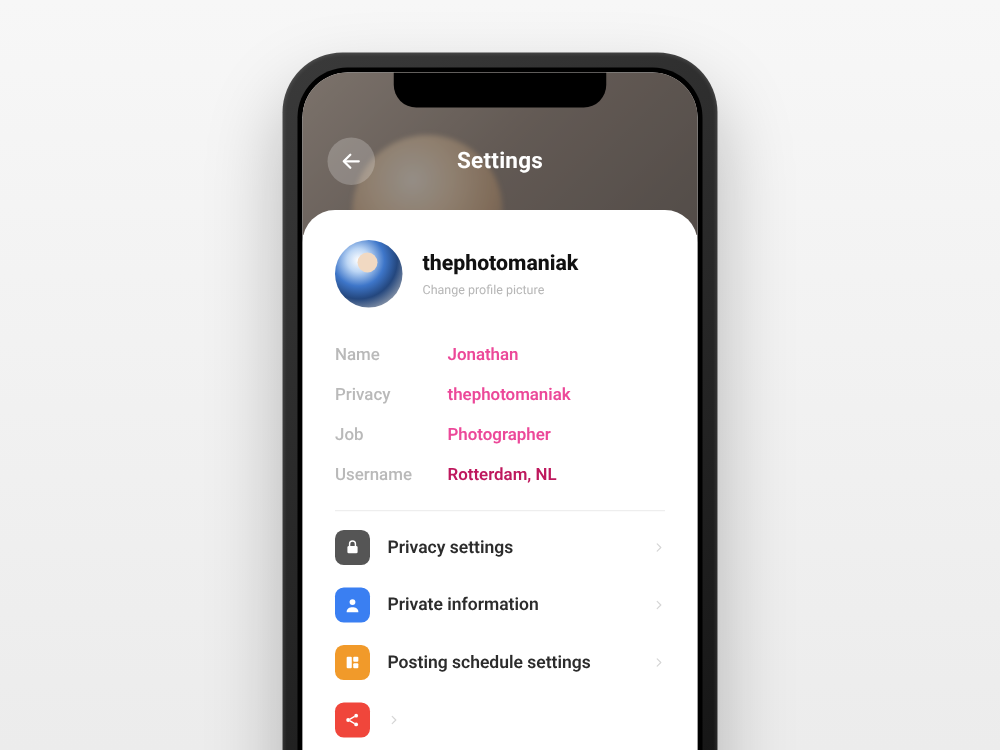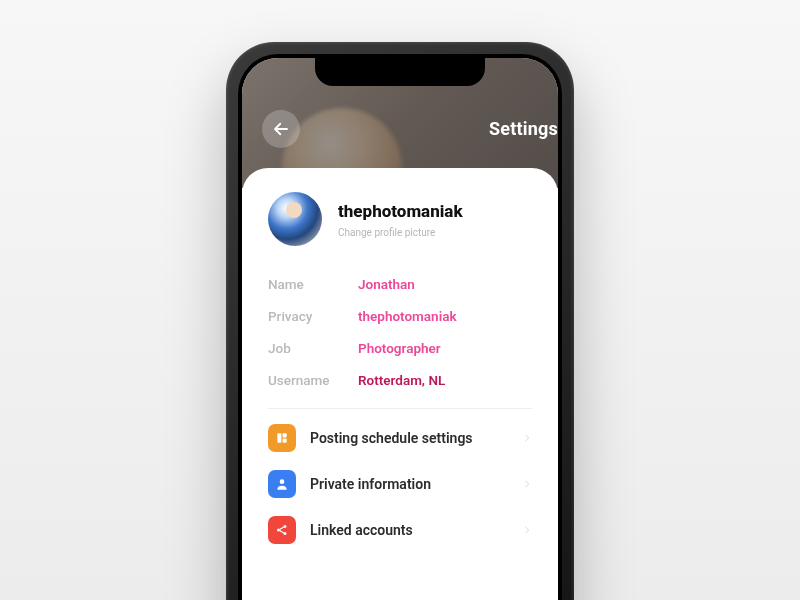--- a/index.html
+++ b/index.html
@@ -79,21 +79,21 @@
     left: 20px; top: 52px;
     width: 38px; height: 38px;
     border-radius: 50%;
     background: rgba(255,255,255,0.22);
     display: flex; align-items: center; justify-content: center;
     color: #fff;
   }
   .header-title {
     position: absolute;
     top: 60px; left: 0; right: 0;
-    text-align: right;
+    text-align: center;
     color: #fff;
     font-weight: 700;
     font-size: 18px;
     letter-spacing: 0.2px;
   }
   .card {
     position: absolute;
     top: 110px; left: 0; right: 0; bottom: 0;
     background: #fff;
     border-top-left-radius: 26px;
@@ -230,62 +230,75 @@
             <div class="field">
               <div class="label">Username</div>
               <div class="value accent">Rotterdam, NL</div>
             </div>
           </div>
 
           <div class="divider"></div>
 
           <div class="menu">
 
+            <div class="menu-item">
+              <div class="menu-icon ic-gray">
+                <svg width="14" height="14" viewBox="0 0 24 24" fill="currentColor">
+                    <rect x="5" y="10" width="14" height="10" rx="2"></rect>
+                    <path d="M8 10V7a4 4 0 0 1 8 0v3" fill="none" stroke="currentColor" stroke-width="2"></path>
+                  </svg>
+              </div>
+              <div class="menu-label">Privacy settings</div>
+              <div class="chev">
+                <svg width="10" height="14" viewBox="0 0 24 24" fill="none" stroke="currentColor" stroke-width="2.2" stroke-linecap="round" stroke-linejoin="round">
+                    <polyline points="9 5 16 12 9 19"></polyline>
+                  </svg>
+              </div>
+            </div>
+
+            <div class="menu-item">
+              <div class="menu-icon ic-blue">
+                <svg width="14" height="14" viewBox="0 0 24 24" fill="currentColor">
+                    <circle cx="12" cy="8" r="4"></circle>
+                    <path d="M4 21c0-4 4-6 8-6s8 2 8 6v1H4z"></path>
+                  </svg>
+              </div>
+              <div class="menu-label">Private information</div>
+              <div class="chev">
+                <svg width="10" height="14" viewBox="0 0 24 24" fill="none" stroke="currentColor" stroke-width="2.2" stroke-linecap="round" stroke-linejoin="round">
+                    <polyline points="9 5 16 12 9 19"></polyline>
+                  </svg>
+              </div>
+            </div>
 
             <div class="menu-item">
               <div class="menu-icon ic-orange">
                 <svg width="14" height="14" viewBox="0 0 24 24" fill="currentColor">
                     <rect x="4" y="4" width="7" height="16" rx="1.5"></rect>
                     <rect x="13" y="4" width="7" height="7" rx="1.5"></rect>
                     <rect x="13" y="13" width="7" height="7" rx="1.5"></rect>
                   </svg>
               </div>
               <div class="menu-label">Posting schedule settings</div>
-              <div class="chev">
-                <svg width="10" height="14" viewBox="0 0 24 24" fill="none" stroke="currentColor" stroke-width="2.2" stroke-linecap="round" stroke-linejoin="round">
-                    <polyline points="9 5 16 12 9 19"></polyline>
-                  </svg>
-              </div>
-            </div>
-
-            <div class="menu-item">
-              <div class="menu-icon ic-blue">
-                <svg width="14" height="14" viewBox="0 0 24 24" fill="currentColor">
-                    <circle cx="12" cy="8" r="4"></circle>
-                    <path d="M4 21c0-4 4-6 8-6s8 2 8 6v1H4z"></path>
-                  </svg>
-              </div>
-              <div class="menu-label">Private information</div>
               <div class="chev">
                 <svg width="10" height="14" viewBox="0 0 24 24" fill="none" stroke="currentColor" stroke-width="2.2" stroke-linecap="round" stroke-linejoin="round">
                     <polyline points="9 5 16 12 9 19"></polyline>
                   </svg>
               </div>
             </div>
 
             <div class="menu-item">
               <div class="menu-icon ic-red">
                 <svg width="14" height="14" viewBox="0 0 24 24" fill="currentColor">
                     <circle cx="6" cy="12" r="2.6"></circle>
                     <circle cx="17" cy="6" r="2.6"></circle>
                     <circle cx="17" cy="18" r="2.6"></circle>
                     <path d="M8 11 15 7M8 13l7 4" stroke="currentColor" stroke-width="2" fill="none"></path>
                   </svg>
               </div>
-              <div class="menu-label">Linked accounts</div>
               <div class="chev">
                 <svg width="10" height="14" viewBox="0 0 24 24" fill="none" stroke="currentColor" stroke-width="2.2" stroke-linecap="round" stroke-linejoin="round">
                     <polyline points="9 5 16 12 9 19"></polyline>
                   </svg>
               </div>
             </div>
 
           </div>
 
         </div>

